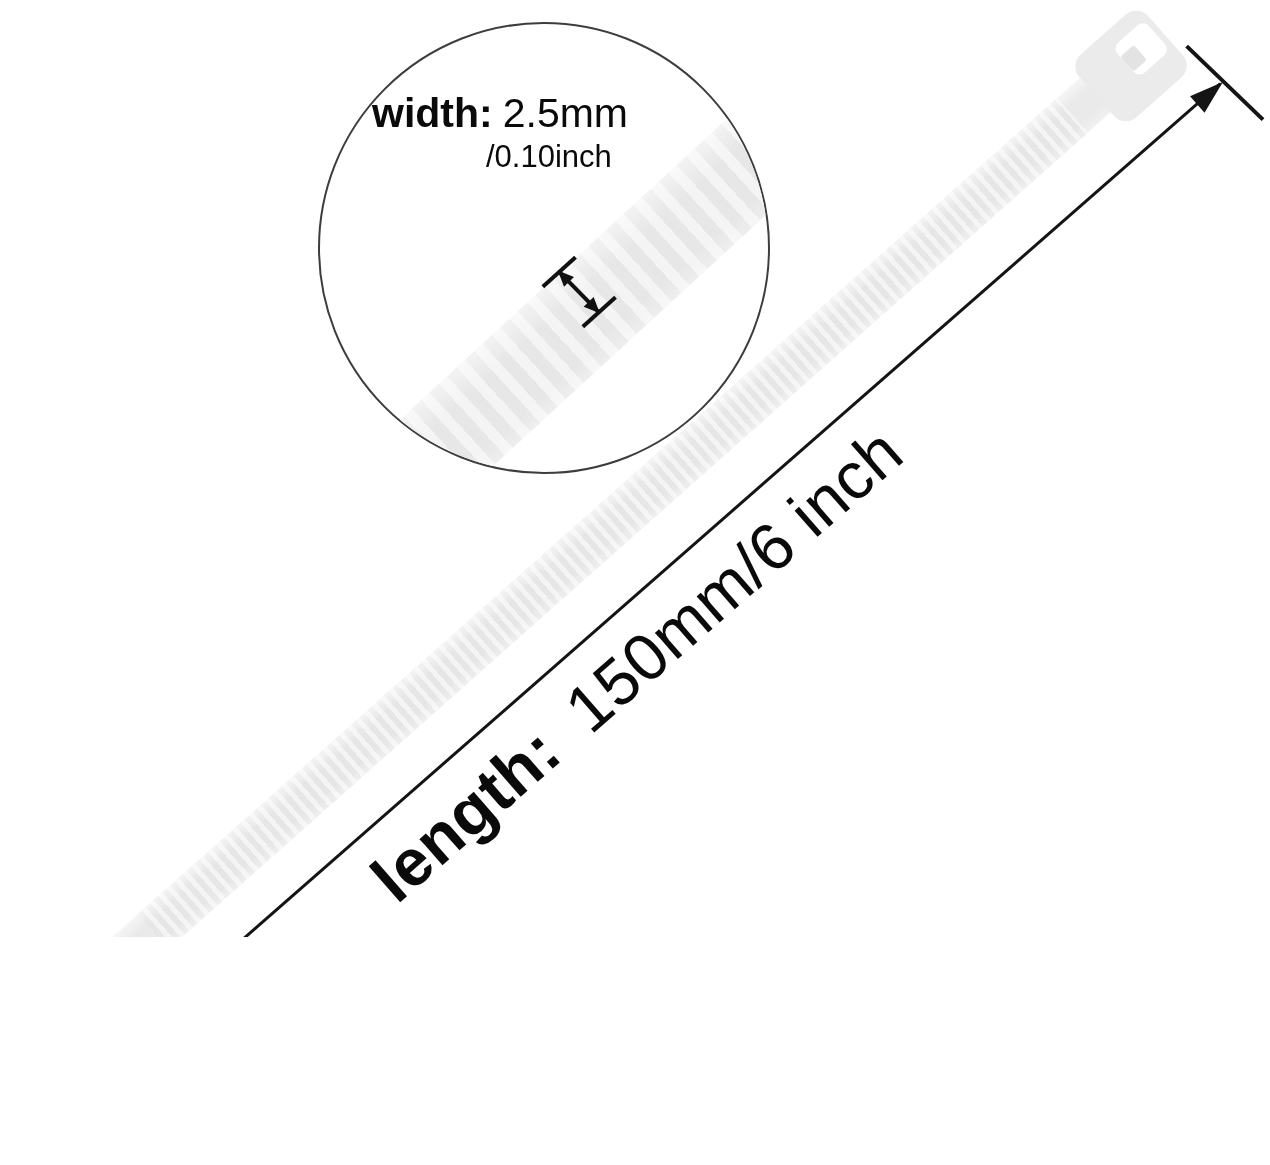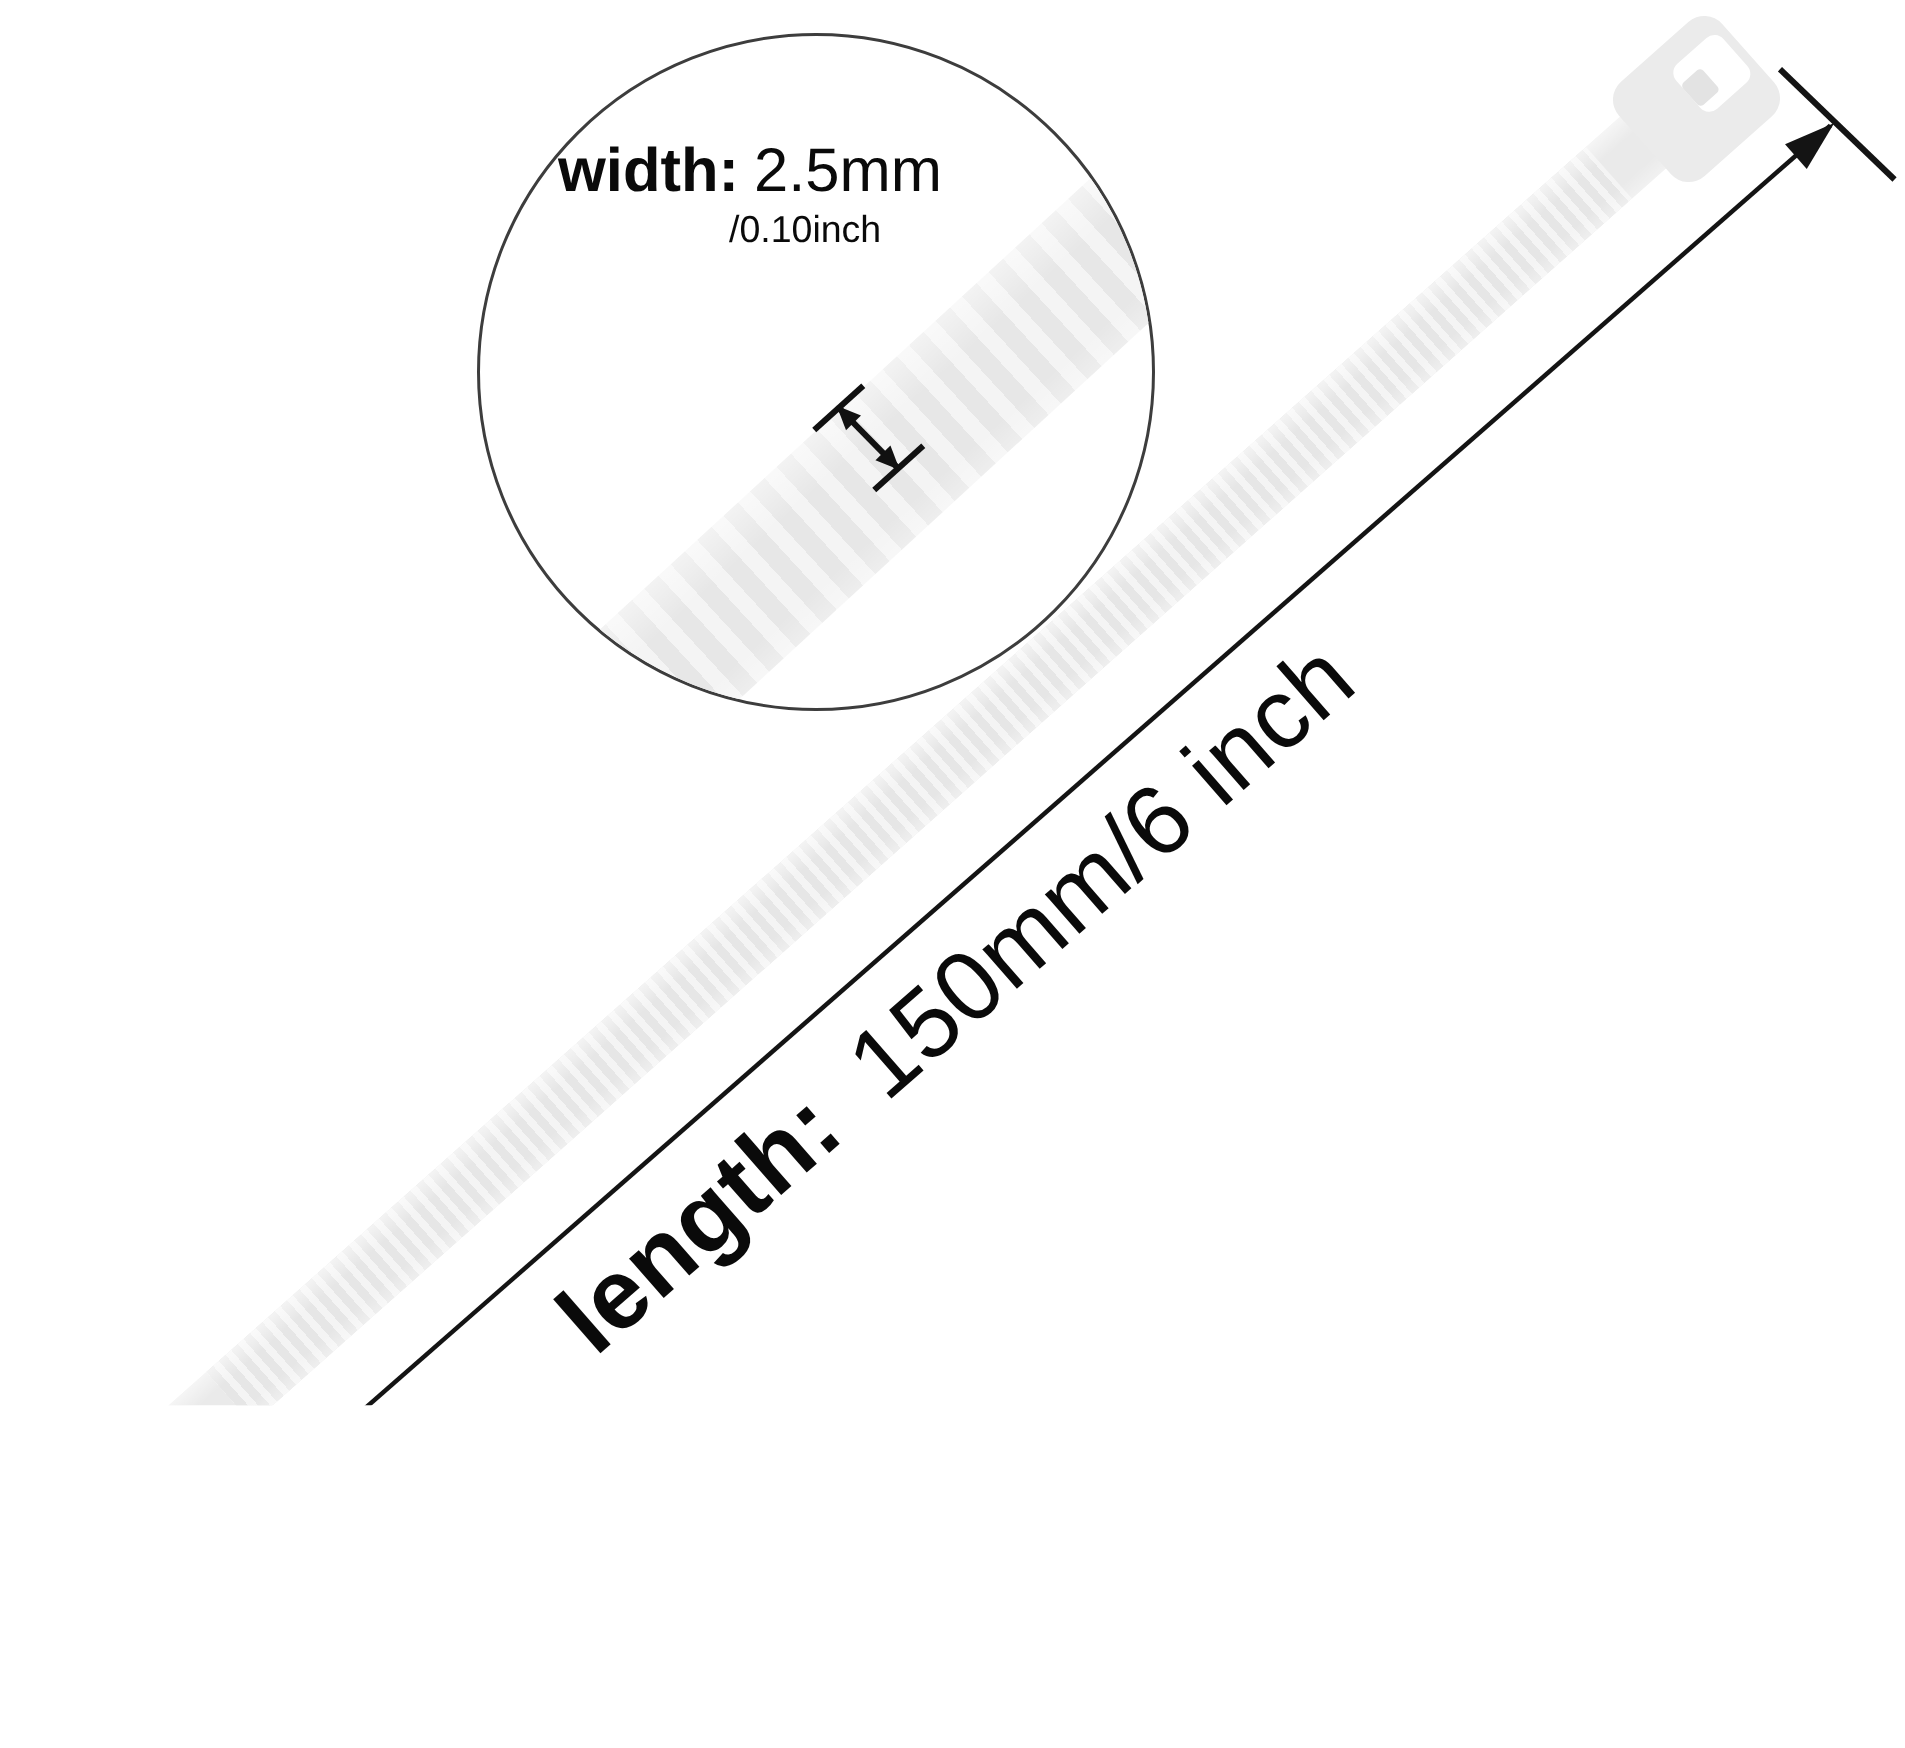--- a/index.html
+++ b/index.html
@@ -49,21 +49,21 @@
   .wtick2 { left:257px; top:286px; }
   .warrow { position:absolute; left:231px; top:266px; width:56px; height:3.5px; background:#111; transform:rotate(45.5deg); }
   .wah { position:absolute; top:50%; width:0; height:0; border-top:7px solid transparent; border-bottom:7px solid transparent; transform:translateY(-50%); }
   .wah-start { left:-2px; border-right:16px solid #111; }
   .wah-end   { right:-2px; border-left:16px solid #111; }
 
   
   .width-text  { position:absolute; left:372px; top:90px; font-size:41px; white-space:nowrap; }
   .w-bold { font-weight:bold; }
   .w-val  { margin-left:10px; }
-  .width-text2 { position:absolute; left:486px; top:139px; font-size:25px; white-space:nowrap; }
+  .width-text2 { position:absolute; left:486px; top:139px; font-size:31px; white-space:nowrap; }
 
   
   .dim-line {
     position:absolute; left:45px; top:1111px; width:1562px; height:3px;
     background:#141414; transform-origin:left center; transform:rotate(-41.2deg);
   }
   .ah { position:absolute; top:50%; width:0; height:0; border-top:11px solid transparent; border-bottom:11px solid transparent; transform:translateY(-50%); }
   .ah-start { left:-3px;  border-right:34px solid #141414; }
   .ah-end   { right:-3px; border-left:34px solid #141414; }
   .ltick { position:absolute; height:3.5px; background:#141414; }

